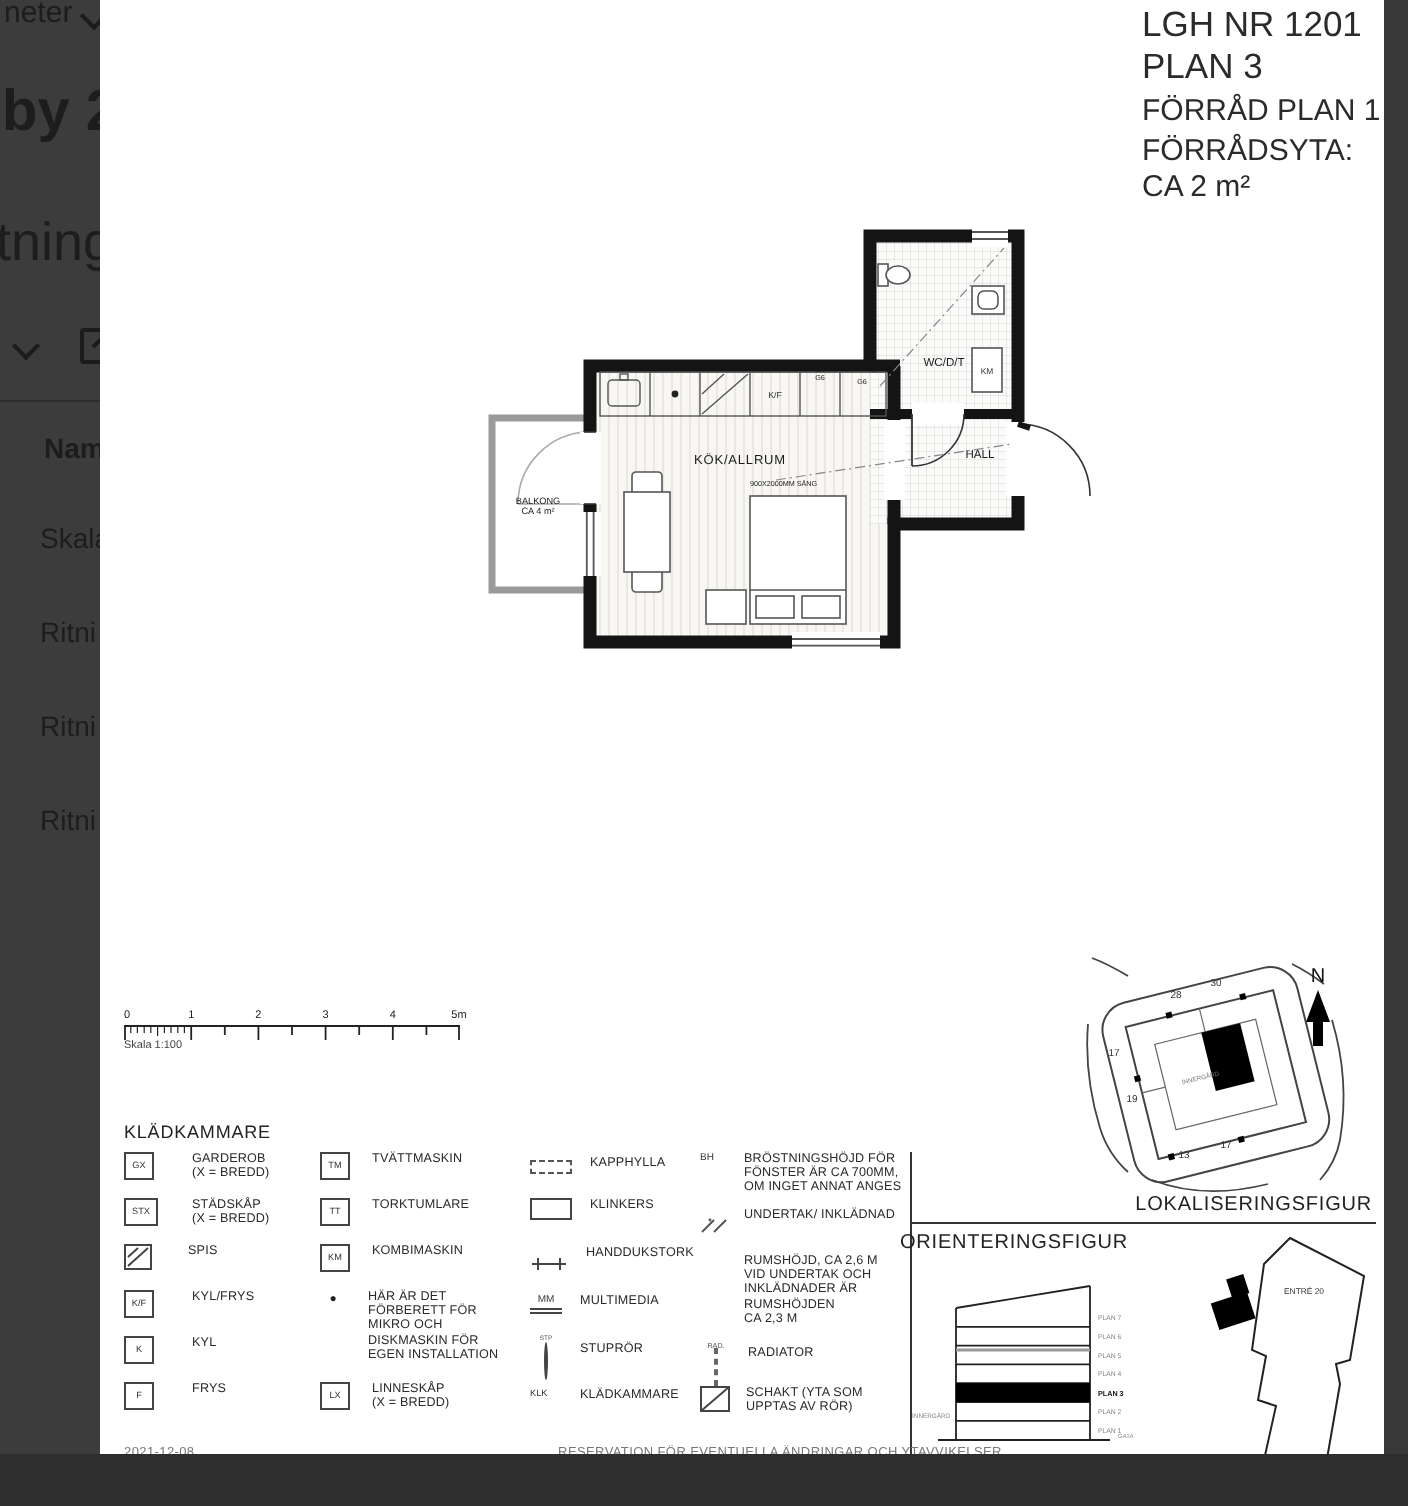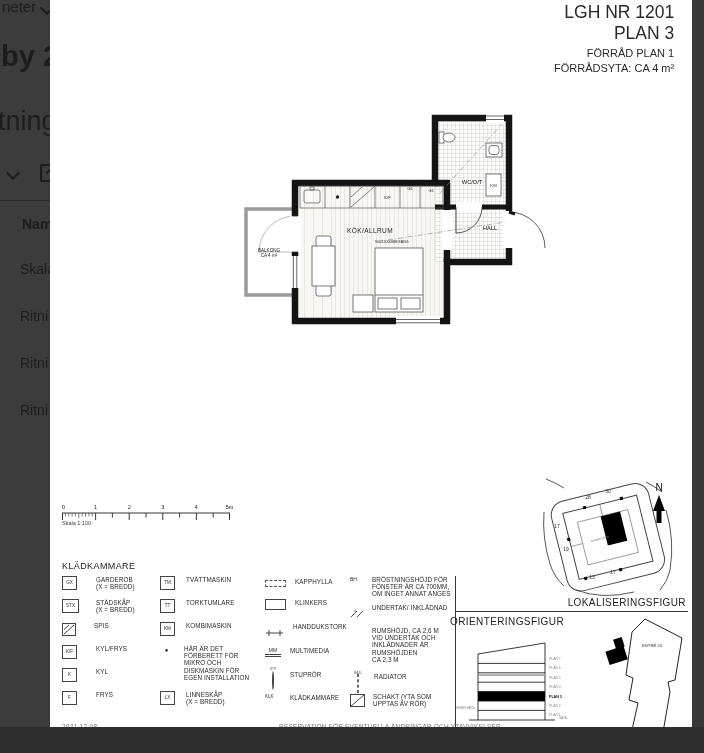--- a/index.html
+++ b/index.html
@@ -14,23 +14,23 @@
   .chev{position:absolute;width:8px;height:8px;border-right:2px solid #1c1c1c;border-bottom:2px solid #1c1c1c;transform:rotate(45deg);}
   .pencil{position:absolute;left:40px;top:164px;width:14px;height:14px;border:2px solid #1c1c1c;border-radius:2px;}
   .pencil:after{content:"";position:absolute;left:3px;top:3px;width:10px;height:2px;background:#1c1c1c;transform:rotate(-45deg);}
   .s-div{position:absolute;left:0;top:200px;width:50px;height:1px;background:#2d2d2d;}
   .s-nam{left:22px;top:216px;font-size:14px;font-weight:700;color:#101010;}
   .s-row{font-size:14px;color:#1f1f1f;left:20px;}
   
   .doc{position:absolute;left:50px;top:0;width:642px;height:742px;background:#fff;color:#1a1a1a;z-index:2;}
   .right-strip{position:absolute;left:692px;top:0;width:12px;height:753px;background:#383838;z-index:4;}
   .bottom-strip{position:absolute;left:50px;top:742px;width:654px;height:11px;background:#383838;z-index:4;}
-  .hdr{position:absolute;left:504px;top:2px;line-height:1.22;text-align:right;}
+  .hdr{position:absolute;left:521px;top:2px;line-height:1.22;}
   .hdr .big{font-size:17.5px;color:#2b2b2b;}
-  .hdr .sml{font-size:11px;color:#2b2b2b;margin-top:2px;}
+  .hdr .sml{font-size:15px;color:#2b2b2b;margin-top:2px;}
   
   .floor-wood{position:absolute;left:245px;top:183px;width:152px;height:138px;background:
      repeating-linear-gradient(90deg, rgba(60,50,30,0.08) 0 0.8px, rgba(0,0,0,0) 0.8px 4.5px),#f8f7f4;z-index:1;}
   .floor-tile{position:absolute;left:385px;top:118px;width:74px;height:144px;background:
      repeating-linear-gradient(0deg, rgba(0,0,0,0.07) 0 0.7px, rgba(0,0,0,0) 0.7px 4px),
      repeating-linear-gradient(90deg, rgba(0,0,0,0.07) 0 0.7px, rgba(0,0,0,0) 0.7px 4px),#fbfbfa;z-index:1;}
   svg.plan{position:absolute;left:188px;top:110px;width:310px;height:220px;z-index:2;}
   .plbl{position:absolute;z-index:3;color:#1c1c1c;text-align:center;white-space:pre-line;}
   
   svg.scale{position:absolute;left:12px;top:500px;width:180px;height:26px;}
@@ -82,21 +82,21 @@
     <div class="t s-row" style="top:355px">Ritni</div>
     <div class="t s-row" style="top:402px">Ritni</div>
   </div>
 
   <div class="doc">
 
     <div class="hdr">
       <div class="big">LGH NR 1201</div>
       <div class="big">PLAN 3</div>
       <div class="sml">FÖRRÅD PLAN 1</div>
-      <div class="sml">FÖRRÅDSYTA: CA 4 m²</div>
+      <div class="sml">FÖRRÅDSYTA: CA 2 m²</div>
     </div>
 
     <div class="floor-wood"></div>
     <div class="floor-tile"></div>
 
     <svg class="plan" viewBox="0 0 310 220">
 
       <g stroke="#9a9a9a" fill="none" stroke-width="3.5">
         <path d="M57,99 H8 V185 H57"></path>
       </g>

